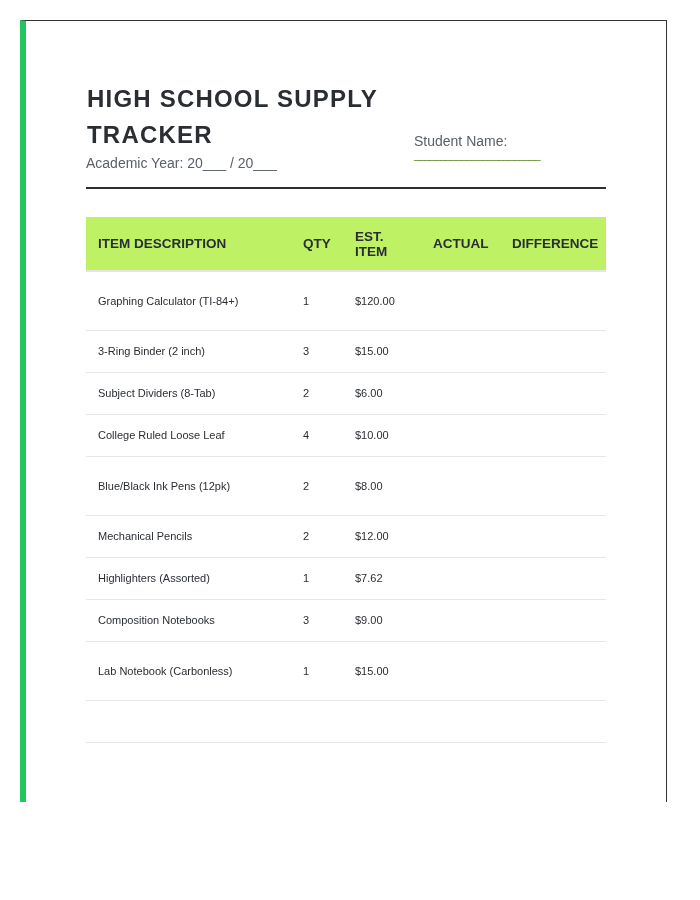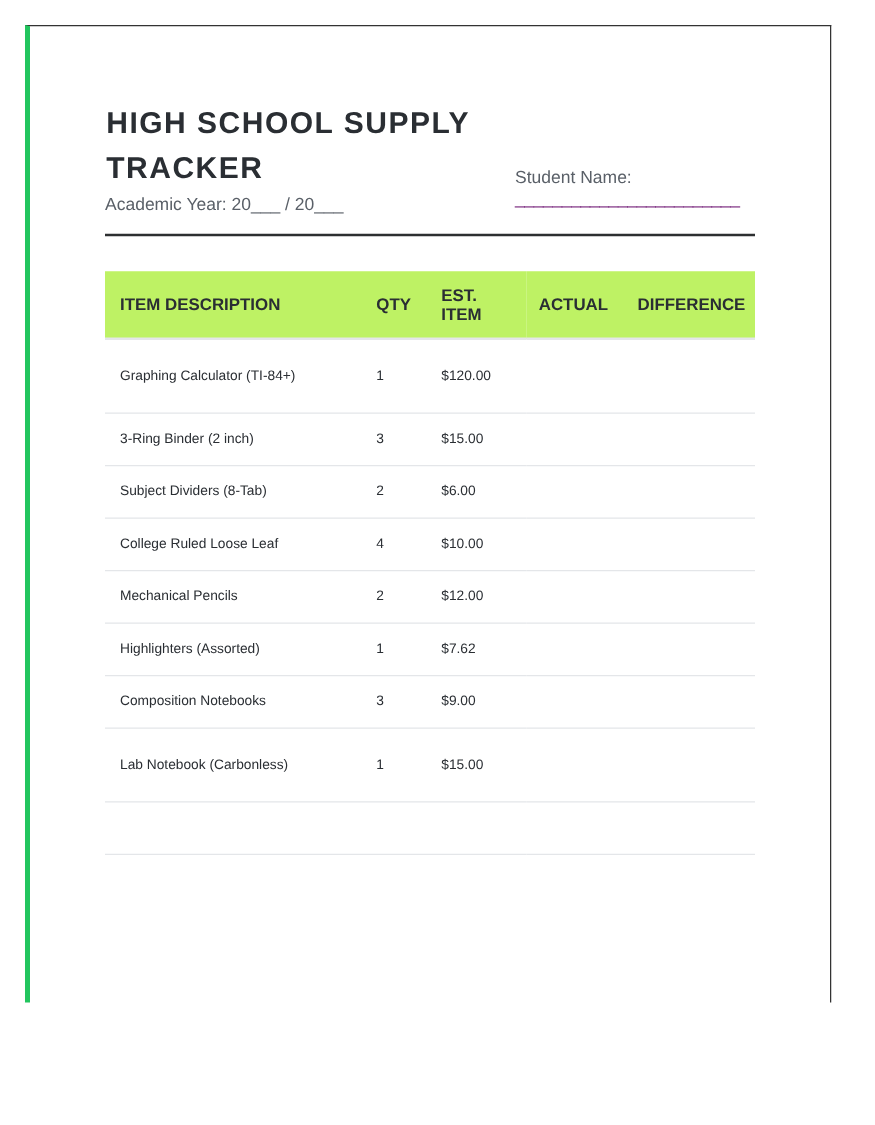--- a/index.html
+++ b/index.html
@@ -1,35 +1,35 @@
 <!DOCTYPE html>
 <html><head>
 <meta charset="utf-8">
 <style>
   html, body { margin: 0; padding: 0; background: #ffffff; }
   body { width: 700px; height: 900px; position: relative; overflow: hidden;
          font-family: "Liberation Sans", sans-serif; color: #2a2e33; }
   .page {
     position: absolute; left: 20px; top: 20px; width: 640px; height: 781px;
-    border-left: 4px solid #22c55e; border-right: 1px solid #333; border-top: 1px solid #333;
+    border-left: 6px solid #22c55e; border-right: 1px solid #333; border-top: 1px solid #333;
     background: #fff; overflow: hidden;
   }
   .content { position: absolute; left: 60px; top: 0; width: 520px; }
   .header { position: relative; height: 166px; border-bottom: 2px solid #2d2f31; }
   .title {
     position: absolute; left: 1px; top: 60px; width: 320px;
     font-size: 24px; font-weight: bold; letter-spacing: 1.2px; line-height: 36px;
     color: #2a2e33; margin: 0;
   }
   .academic-year {
     position: absolute; left: 0; top: 134px; font-size: 14px; color: #5a6068;
   }
   .student-block { position: absolute; left: 328px; top: 112px; }
   .student-label { font-size: 14px; color: #5a6068; display: block; }
-  .student-line { font-size: 14px; color: #701a75; display: block; margin-top: 1px; letter-spacing: -0.3px; }
+  .student-line { font-size: 10px; color: #4d7c0f; display: block; margin-top: 1px; letter-spacing: -0.3px; }
 
   table.supplies {
     position: absolute; left: 0; top: 196px; width: 520px;
     border-collapse: collapse; table-layout: fixed;
   }
   table.supplies thead tr { background: #bef264; }
   table.supplies th {
     font-size: 13.5px; font-weight: bold; text-align: left; color: #2a2e33;
     height: 53px; padding: 0 12px; vertical-align: middle; line-height: 15px;
     border-bottom: 2px solid #e4e6e9;
@@ -98,20 +98,27 @@
           <td></td>
         </tr>
         <tr>
           <td>College Ruled Loose Leaf</td>
           <td class="qty">4</td>
           <td class="est">$10.00</td>
           <td></td>
           <td></td>
         </tr>
         <tr>
+          <td class="tall">Blue/Black Ink Pens (12pk)</td>
+          <td class="qty">2</td>
+          <td class="est">$8.00</td>
+          <td></td>
+          <td></td>
+        </tr>
+        <tr>
           <td>Mechanical Pencils</td>
           <td class="qty">2</td>
           <td class="est">$12.00</td>
           <td></td>
           <td></td>
         </tr>
         <tr>
           <td>Highlighters (Assorted)</td>
           <td class="qty">1</td>
           <td class="est">$7.62</td>

